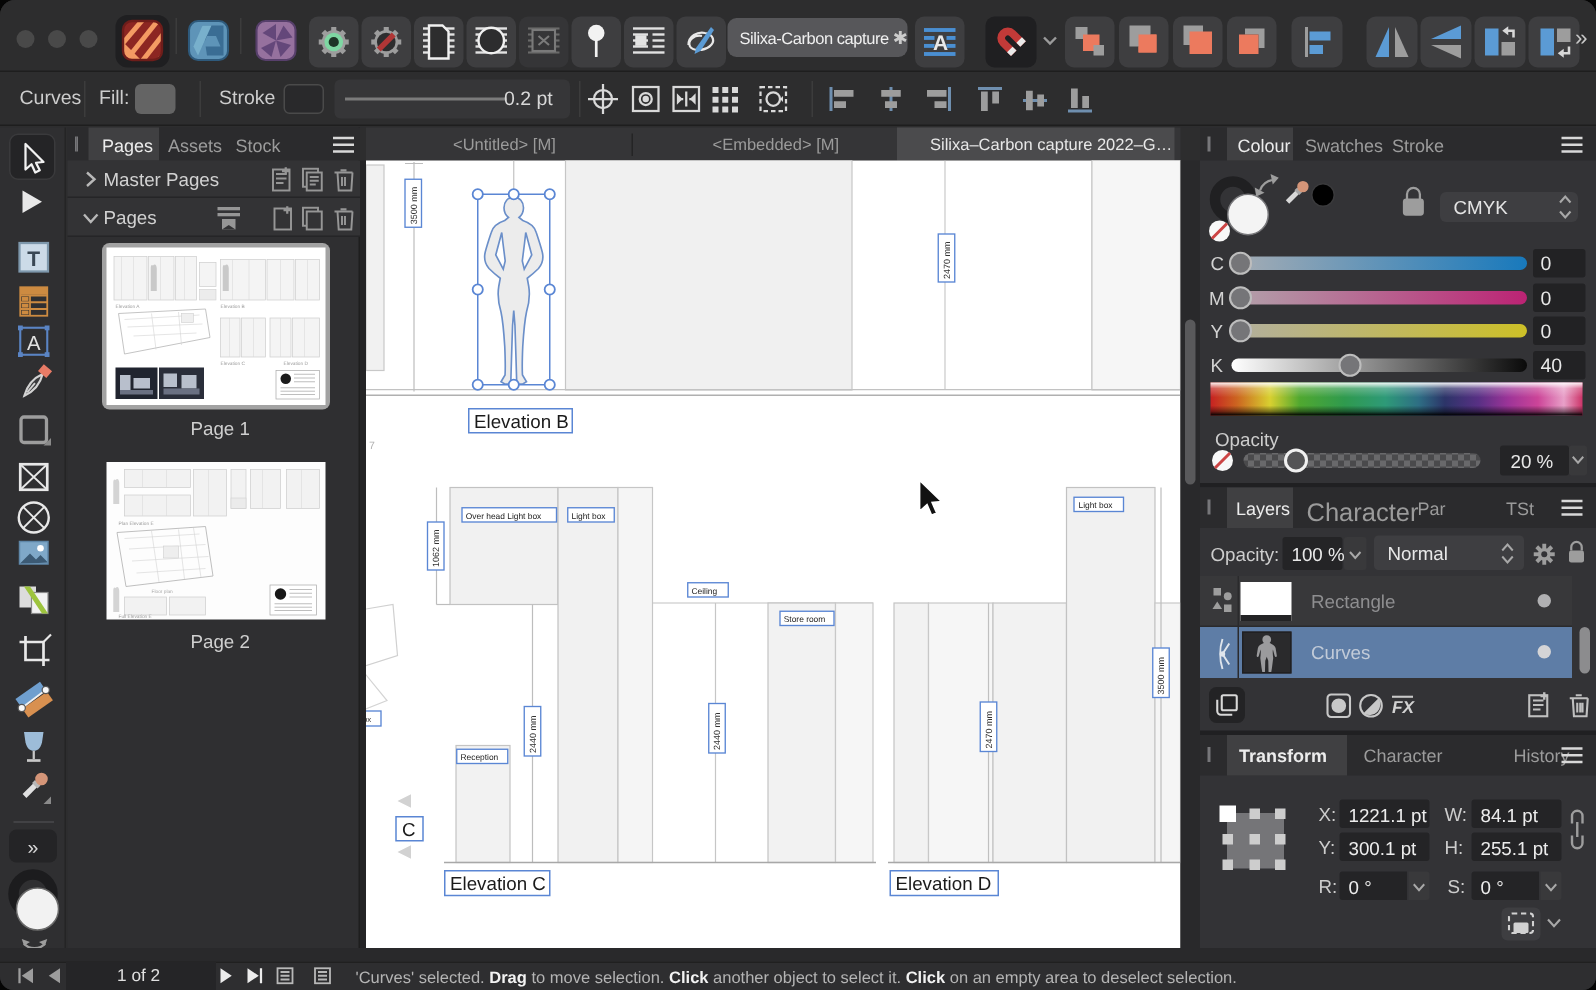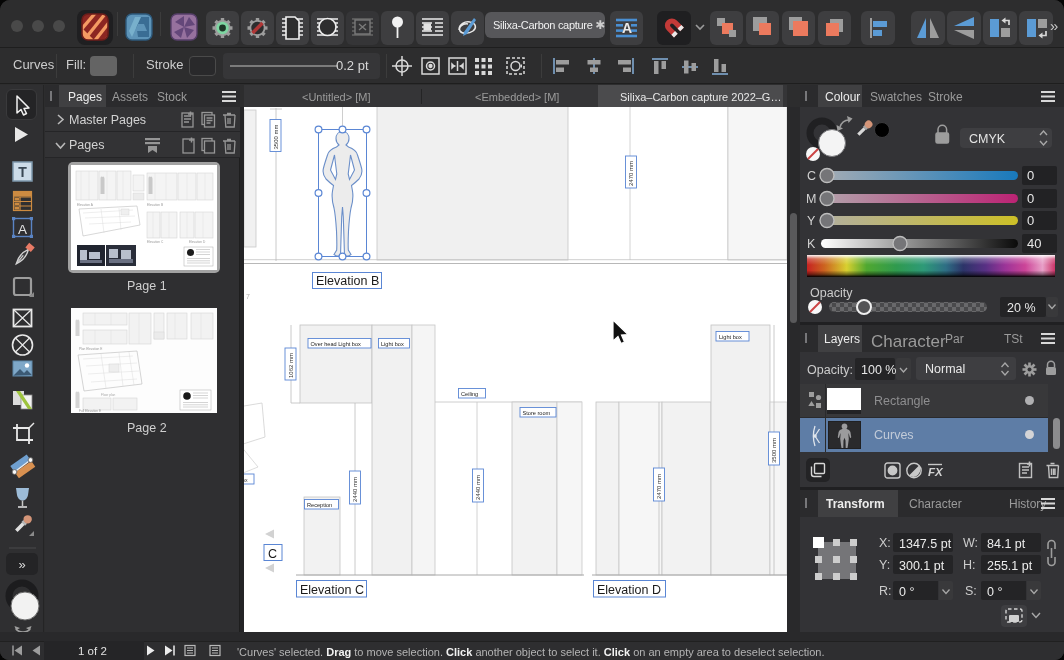--- a/index.html
+++ b/index.html
@@ -959,21 +959,21 @@
         <rect x="23" y="23" width="7" height="7"></rect>
         <rect x="40" y="23" width="7" height="7"></rect>
   <rect x="5" y="40" width="7" height="7"></rect>
         <rect x="23" y="40" width="7" height="7"></rect>
         <rect x="40" y="40" width="7" height="7"></rect>
  </g>
  <rect x="3" y="4" width="11" height="11" fill="#ffffff"></rect>
 </svg>
 <div class="txt" style="left:879px;top:536px;font-size:12.5px;color:#cdcdcd;">X:</div>
 <div class="abs" style="left:893px;top:533px;width:60px;height:19px;background:#242426;border-radius:2px;"></div>
-<div class="txt" style="left:899px;top:537px;font-size:12.5px;color:#ececec;">1347.5 pt</div>
+<div class="txt" style="left:899px;top:537px;font-size:12.5px;color:#ececec;">1221.1 pt</div>
 <div class="txt" style="left:963px;top:536px;font-size:12.5px;color:#cdcdcd;">W:</div>
 <div class="abs" style="left:981px;top:533px;width:60px;height:19px;background:#242426;border-radius:2px;"></div>
 <div class="txt" style="left:987px;top:537px;font-size:12.5px;color:#ececec;">84.1 pt</div>
 <div class="txt" style="left:879px;top:558px;font-size:12.5px;color:#cdcdcd;">Y:</div>
 <div class="abs" style="left:893px;top:555px;width:60px;height:19px;background:#242426;border-radius:2px;"></div>
 <div class="txt" style="left:899px;top:559px;font-size:12.5px;color:#ececec;">300.1 pt</div>
 <div class="txt" style="left:963px;top:558px;font-size:12.5px;color:#cdcdcd;">H:</div>
 <div class="abs" style="left:981px;top:555px;width:60px;height:19px;background:#242426;border-radius:2px;"></div>
 <div class="txt" style="left:987px;top:559px;font-size:12.5px;color:#ececec;">255.1 pt</div>
 <svg style="left:1045px;top:536px;" width="13" height="34" viewBox="0 0 13 34">

